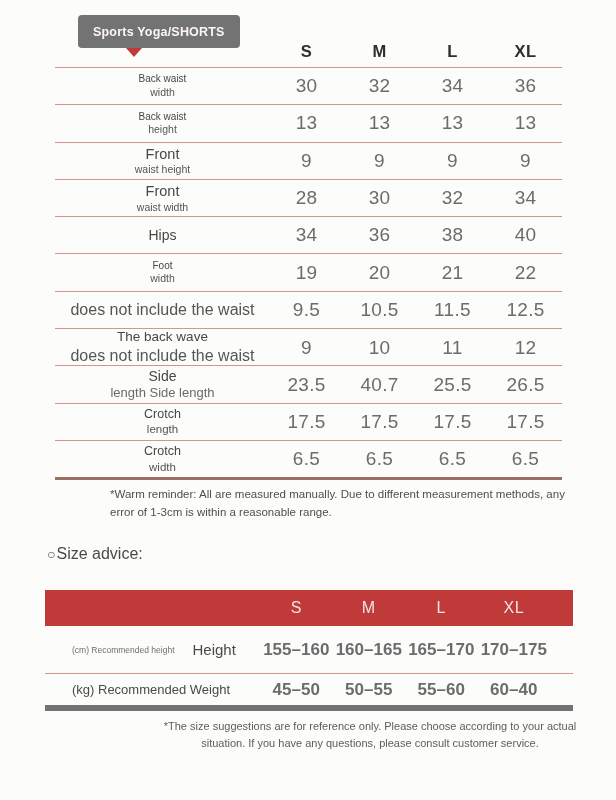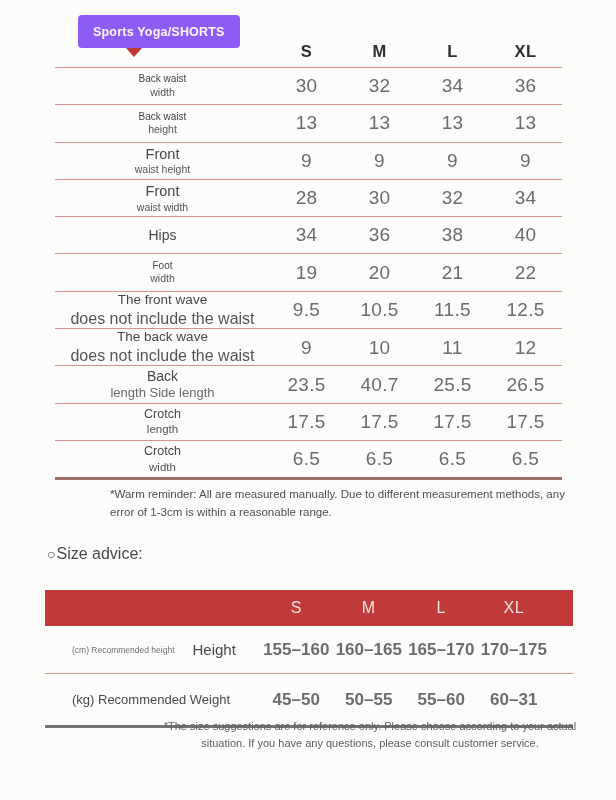--- a/index.html
+++ b/index.html
@@ -7,21 +7,21 @@
   .page {
     position:relative; width:616px; height:800px;
     background:#fcfcfa; overflow:hidden;
     font-family:"Liberation Sans", sans-serif;
     color:#454545;
   }
 
   
   .badge {
     position:absolute; left:78px; top:15px; height:33px;
-    background:#8b5cf6; border-radius:4px;
+    background:#737373; border-radius:4px;
     display:flex; align-items:center; padding:0 15px;
   }
   .badge-label { color:#fdf5f4; font-size:12.5px; font-weight:bold; letter-spacing:.2px; }
   .badge-tail {
     position:absolute; left:48px; top:100%;
     width:0; height:0;
     border-left:8px solid transparent; border-right:8px solid transparent;
     border-top:9px solid #bf3a38;
   }
 
@@ -59,23 +59,23 @@
     position:absolute; left:47px; top:545px;
     font-size:16px; color:#4a4a4a; display:flex; align-items:center;
   }
   .circle-icon { font-size:14px; margin-right:1px; }
 
   
   .advice-table { position:absolute; left:45px; top:590px; width:528px; }
   .adv-grid { display:grid; grid-template-columns:215px repeat(4,72.5px) 23px; align-items:center; }
   .adv-header { height:36px; background:#bf3a38; }
   .adv-header .adv-col { text-align:center; color:#f3e4e2; font-size:16px; letter-spacing:.5px; }
-  .adv-rows { border-bottom:3px solid #737373; }
+  .adv-rows { border-bottom:6px solid #737373; }
   .adv-row:nth-child(1) { height:47px; }
-  .adv-row:nth-child(2) { height:52px; border-top:1px solid #d7948d; }
+  .adv-row:nth-child(2) { height:32px; border-top:1px solid #d7948d; }
   .adv-label { display:flex; align-items:center; padding-left:27px; text-align:left; }
   .adv-label .small { font-size:8.5px; color:#6f6f6f; margin-right:18px; }
   .adv-label .main  { font-size:15px; color:#4a4a4a; }
   .adv-row:nth-child(2) .adv-label .main { font-size:13px; }
   .adv-val { text-align:center; font-size:17px; color:#6c6c6c; font-weight:700; }
 
   
   .footer-note {
     position:absolute; left:148px; top:718px; width:444px;
     text-align:center; font-size:11px; color:#5d5d5d; line-height:1.55;
@@ -154,41 +154,40 @@
             <div class="lbl-main">Foot</div>
             <div class="lbl-sub">width</div>
           </div>
           <div class="st-val">19</div>
           <div class="st-val">20</div>
           <div class="st-val">21</div>
           <div class="st-val">22</div>
         </div>
         <div class="st-grid st-row">
           <div class="st-label">
-            <div class="lbl-main">The front wave</div>
             <div class="lbl-sub">does not include the waist</div>
           </div>
           <div class="st-val">9.5</div>
           <div class="st-val">10.5</div>
           <div class="st-val">11.5</div>
           <div class="st-val">12.5</div>
         </div>
         <div class="st-grid st-row">
           <div class="st-label">
             <div class="lbl-main">The back wave</div>
             <div class="lbl-sub">does not include the waist</div>
           </div>
           <div class="st-val">9</div>
           <div class="st-val">10</div>
           <div class="st-val">11</div>
           <div class="st-val">12</div>
         </div>
         <div class="st-grid st-row">
           <div class="st-label">
-            <div class="lbl-main">Back</div>
+            <div class="lbl-main">Side</div>
             <div class="lbl-sub">length Side length</div>
           </div>
           <div class="st-val">23.5</div>
           <div class="st-val">40.7</div>
           <div class="st-val">25.5</div>
           <div class="st-val">26.5</div>
         </div>
         <div class="st-grid st-row">
           <div class="st-label">
             <div class="lbl-main">Crotch</div>
@@ -239,20 +238,20 @@
           <div class="adv-val">165–170</div>
           <div class="adv-val">170–175</div>
         </div>
         <div class="adv-grid adv-row">
           <div class="adv-label">
             <span class="main">(kg) Recommended Weight</span>
           </div>
           <div class="adv-val">45–50</div>
           <div class="adv-val">50–55</div>
           <div class="adv-val">55–60</div>
-          <div class="adv-val">60–31</div>
+          <div class="adv-val">60–40</div>
         </div>
       </div>
   </div>
 
   <p class="footer-note">*The size suggestions are for reference only. Please choose according to your actual situation. If you have any questions, please consult customer service.</p>
 
 </div>
 
 </body></html>

